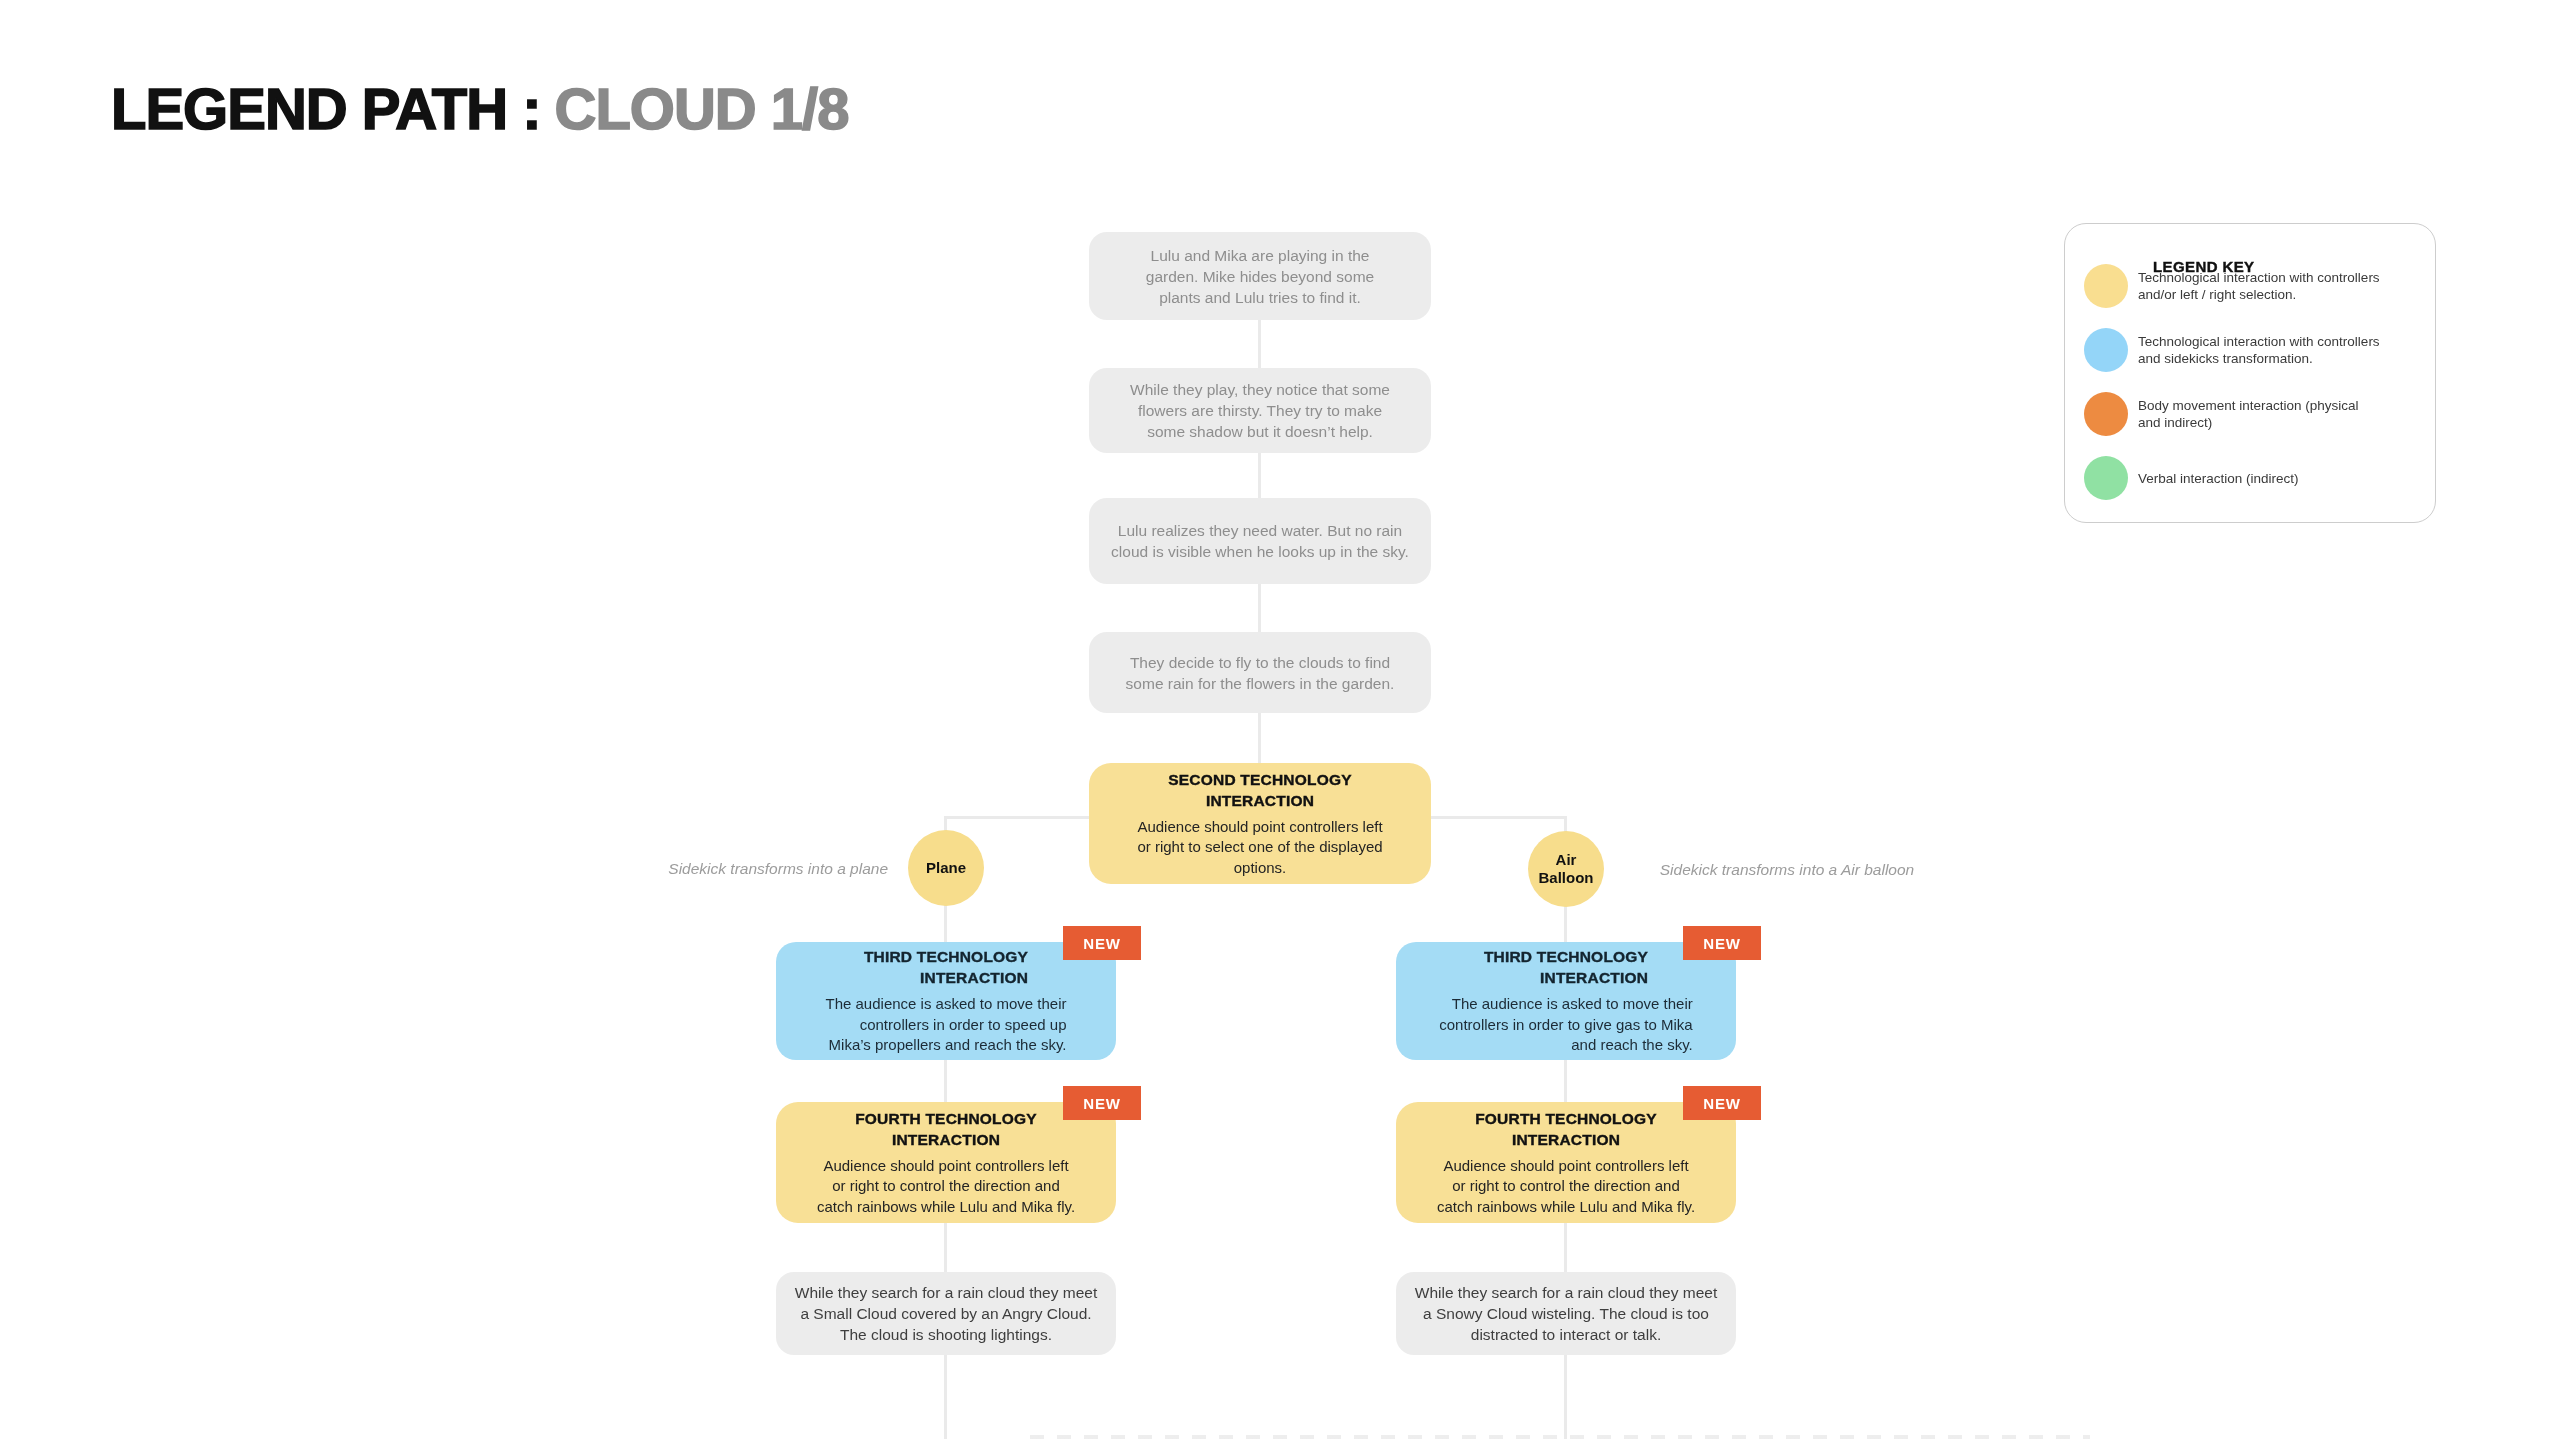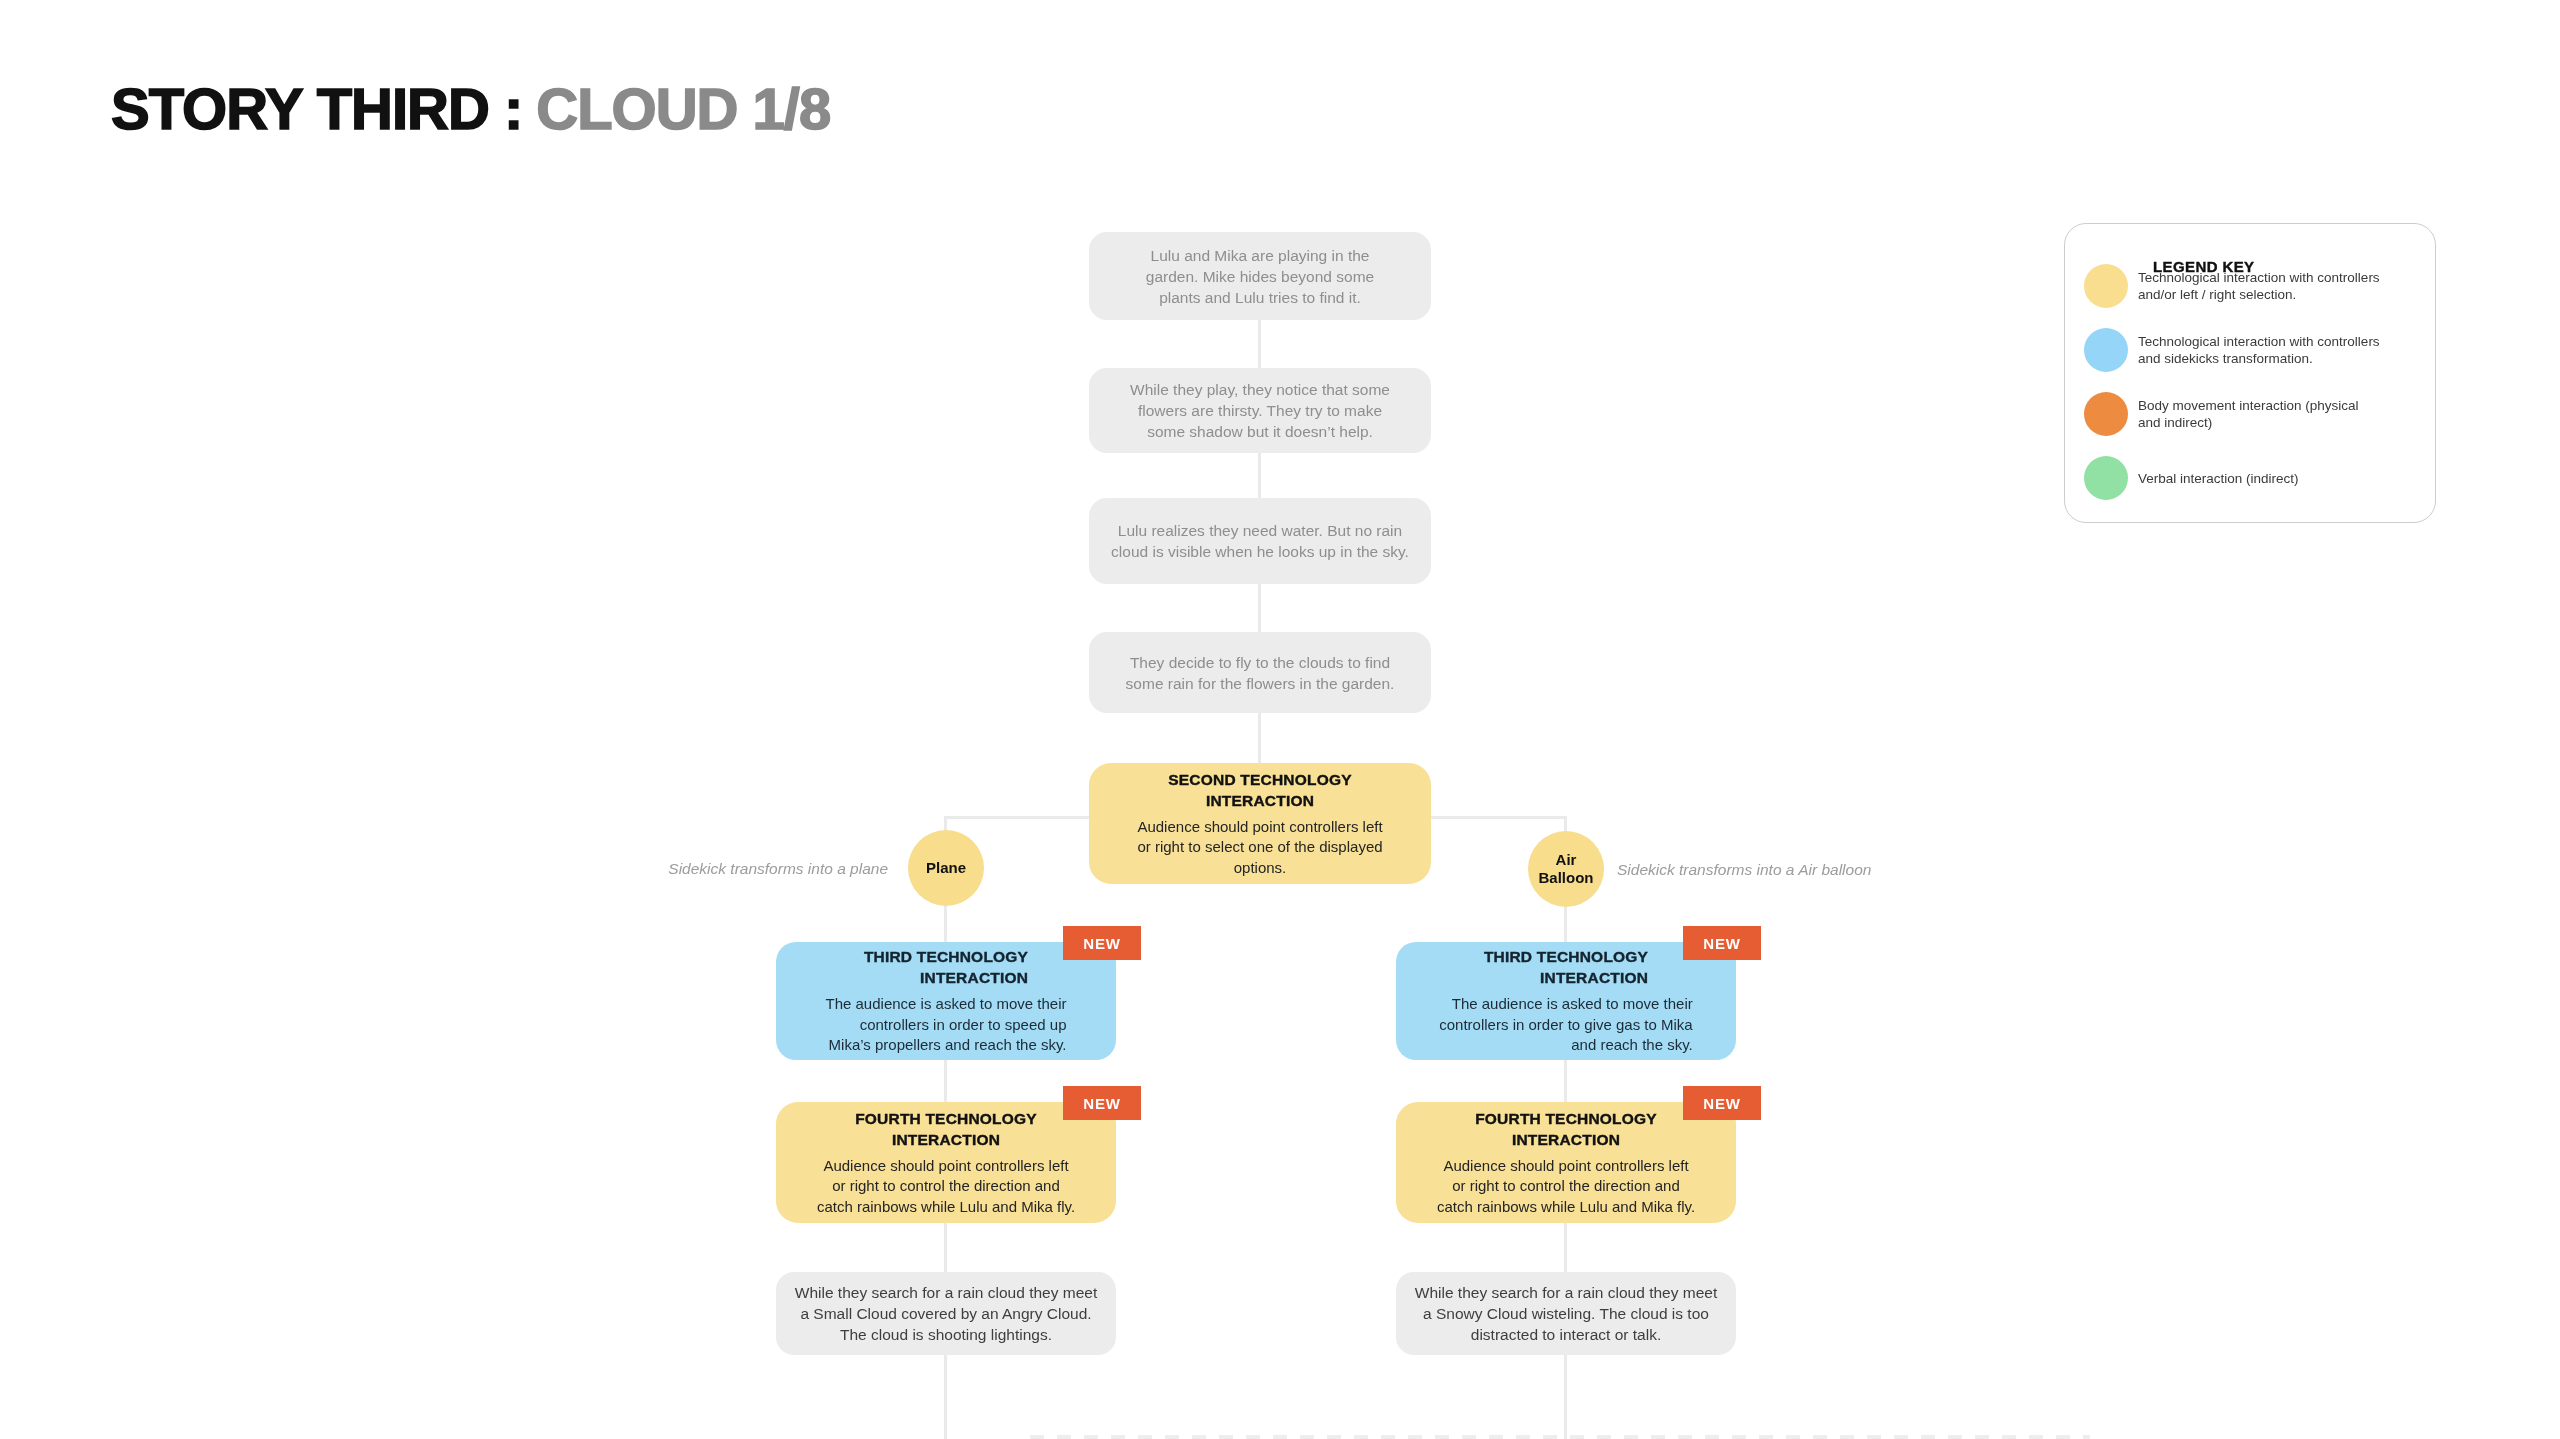--- a/index.html
+++ b/index.html
@@ -83,21 +83,21 @@
   .cutoff-hint{
     position:absolute;left:1030px;bottom:0;width:1060px;height:4px;opacity:.45;
     background:repeating-linear-gradient(90deg,#d9d9d9 0 14px,transparent 14px 27px);
   }
 </style>
 </head>
 <body>
 
 <div class="canvas">
 
-  <h1 class="page-title"><span>STORY THIRD :</span><span class="secondary">CLOUD 1/8</span></h1>
+  <h1 class="page-title"><span>LEGEND PATH :</span><span class="secondary">CLOUD 1/8</span></h1>
 
   <div class="line v" style="left:1258px;top:270px;height:548px"></div>
   <div class="line h" style="left:945px;top:816px;width:622px"></div>
   <div class="line v" style="left:944px;top:816px;height:623px"></div>
   <div class="line v" style="left:1564px;top:816px;height:623px"></div>
 
   <div class="node gray" style="left:1089px;top:232px;width:342px;height:88px">
     <div class="step-text">Lulu and Mika are playing in the
 garden. Mike hides beyond some
 plants and Lulu tries to find it.</div>
@@ -122,21 +122,21 @@
     <div class="node-body">Audience should point controllers left
 or right to select one of the displayed
 options.</div>
   </div>
 
   <div class="side-note" style="left:568px;top:859px;width:320px;text-align:right">Sidekick transforms into a plane</div>
   <div class="branch-circle" style="left:908px;top:830px">Plane</div>
 
   <div class="branch-circle" style="left:1528px;top:831px">Air
 Balloon</div>
-  <div class="side-note" style="left:1617px;top:860px;width:340px;text-align:left">Sidekick transforms into a Air balloon</div>
+  <div class="side-note" style="left:1617px;top:860px;width:340px;text-align:center">Sidekick transforms into a Air balloon</div>
 
   <div class="node blue" style="left:776px;top:942px;width:340px;height:118px">
     <div class="node-title">THIRD TECHNOLOGY
 INTERACTION</div>
     <div class="node-body">The audience is asked to move their
 controllers in order to speed up
 Mika’s propellers and reach the sky.</div>
   </div>
   <div class="badge" style="left:1063px;top:926px">NEW</div>
 

